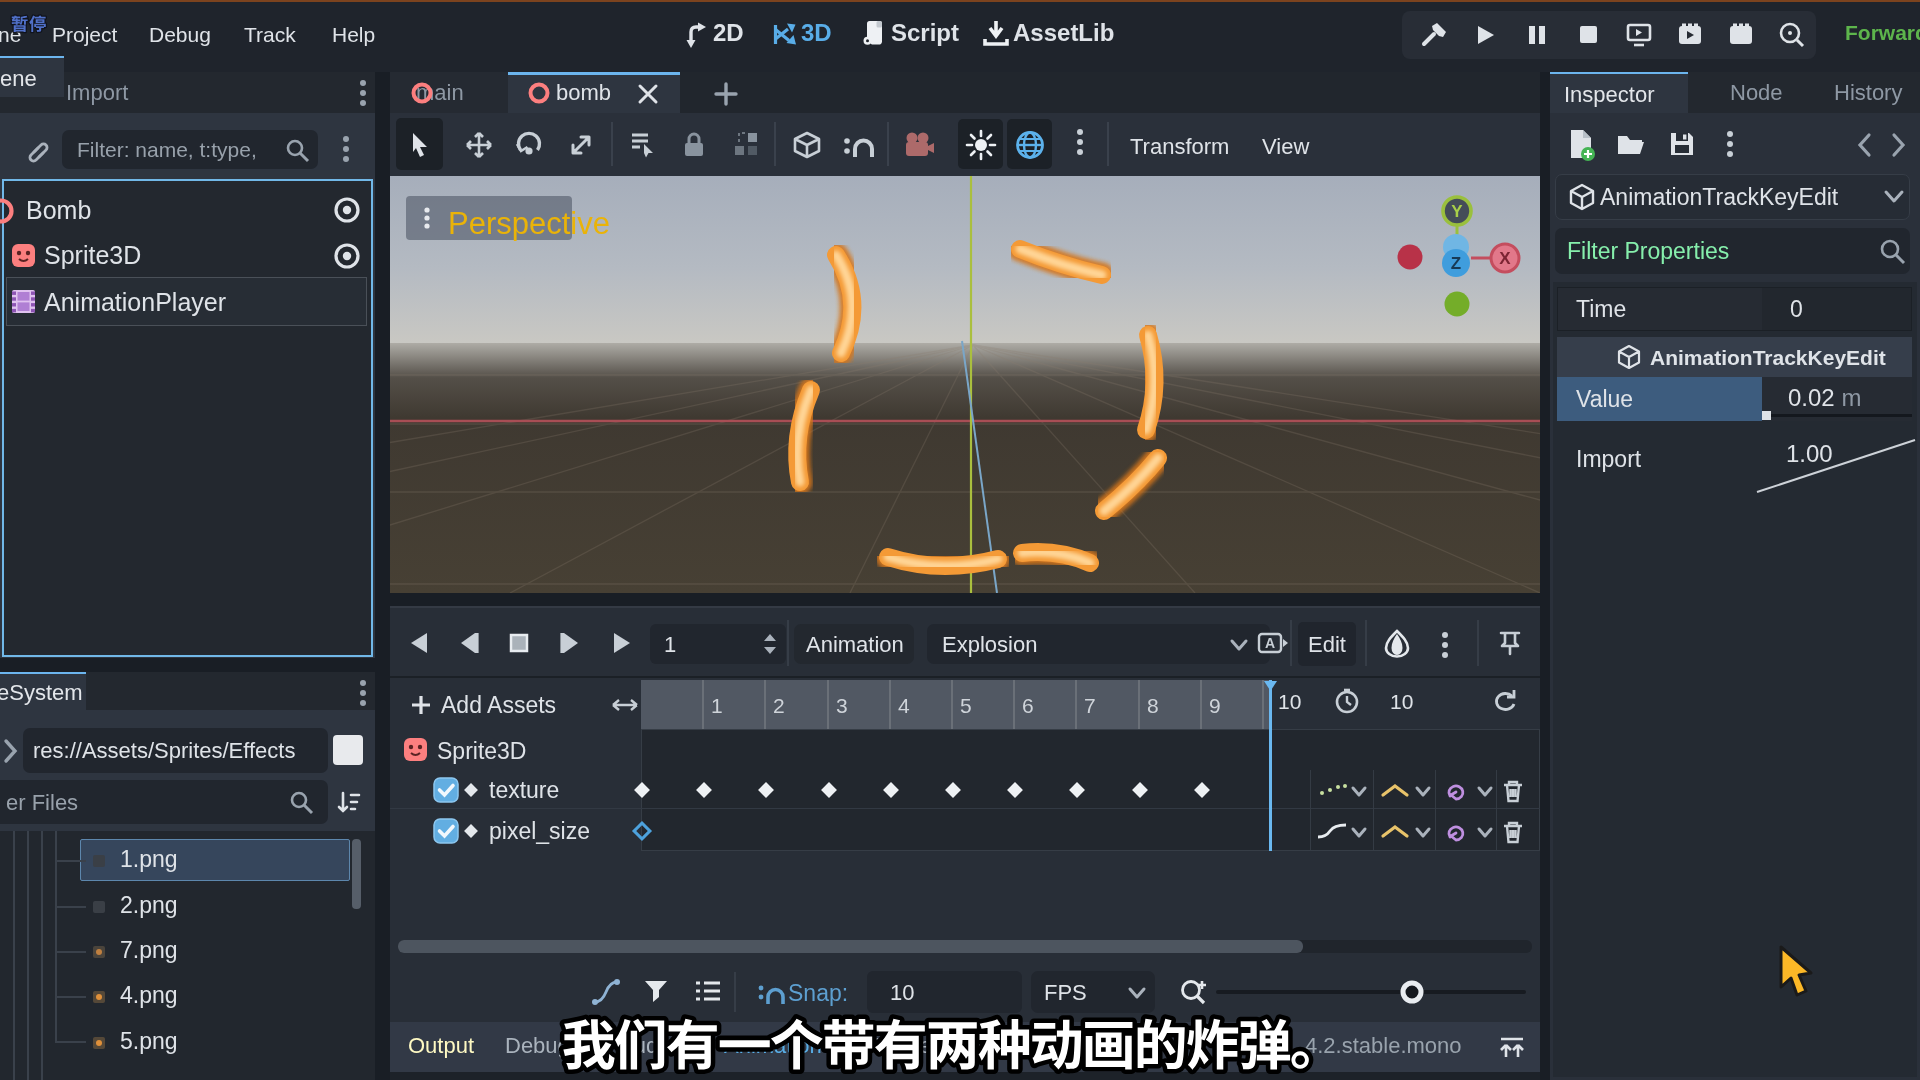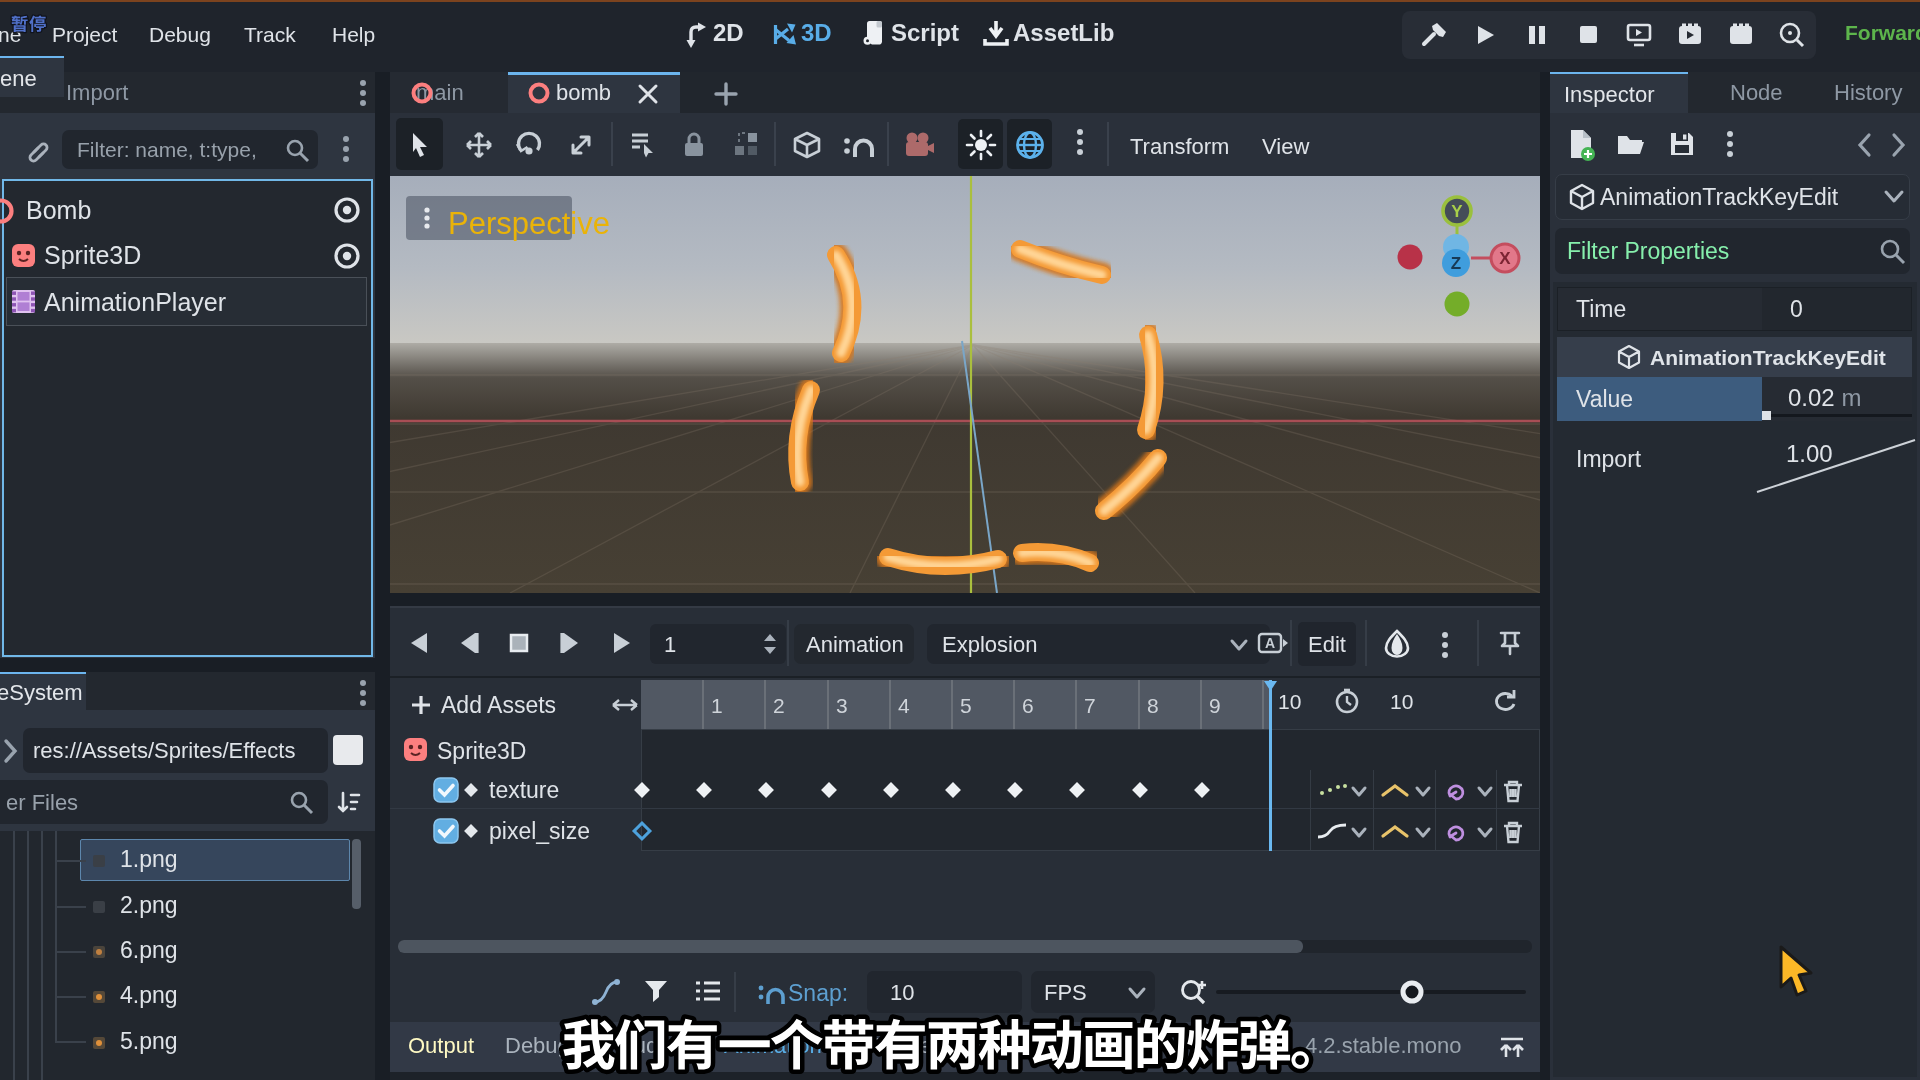--- a/index.html
+++ b/index.html
@@ -156,21 +156,21 @@
   </div>
 <div class="field" style="left:23px;top:728px;width:305px;height:45px"></div>
 <div class="txt w" style="left:33px;top:738px;font-size:22px">res://Assets/Sprites/Effects</div>
 <div class="abs" style="left:333px;top:735px;width:30px;height:30px;background:#e8eaed;border-radius:4px"></div>
 <div class="field" style="left:0;top:780px;width:328px;height:44px;border-radius:0 7px 7px 0"></div>
 <div class="txt" style="left:6px;top:790px;font-size:22px;color:#98a1ab">er Files</div>
 <div class="abs" style="left:0;top:831px;width:375px;height:249px;background:#22272e"></div>
 <div class="abs" style="left:80px;top:839px;width:270px;height:42px;background:#36465c;border:1px solid #5d87ad;border-radius:2px"></div>
 <div class="txt w" style="left:120px;top:846px;font-size:23px">1.png</div>
 <div class="txt w" style="left:120px;top:892px;font-size:23px">2.png</div>
-<div class="txt w" style="left:120px;top:937px;font-size:23px">6.png</div>
+<div class="txt w" style="left:120px;top:937px;font-size:23px">7.png</div>
 <div class="txt w" style="left:120px;top:982px;font-size:23px">4.png</div>
 <div class="txt w" style="left:120px;top:1028px;font-size:23px">5.png</div>
 <svg style="left:359px;top:679px;" width="8" height="30">
     <circle cx="4" cy="4" r="3" fill="#99a3ae"></circle>
     <circle cx="4" cy="14" r="3" fill="#99a3ae"></circle>
     <circle cx="4" cy="24" r="3" fill="#99a3ae"></circle>
   </svg>
 <svg style="left:2px;top:738px;" width="18" height="26">
     <path d="M4 3 l9 10 l-9 10" fill="none" stroke="#99a3ae" stroke-width="3.4" stroke-linecap="round"></path>
   </svg>

